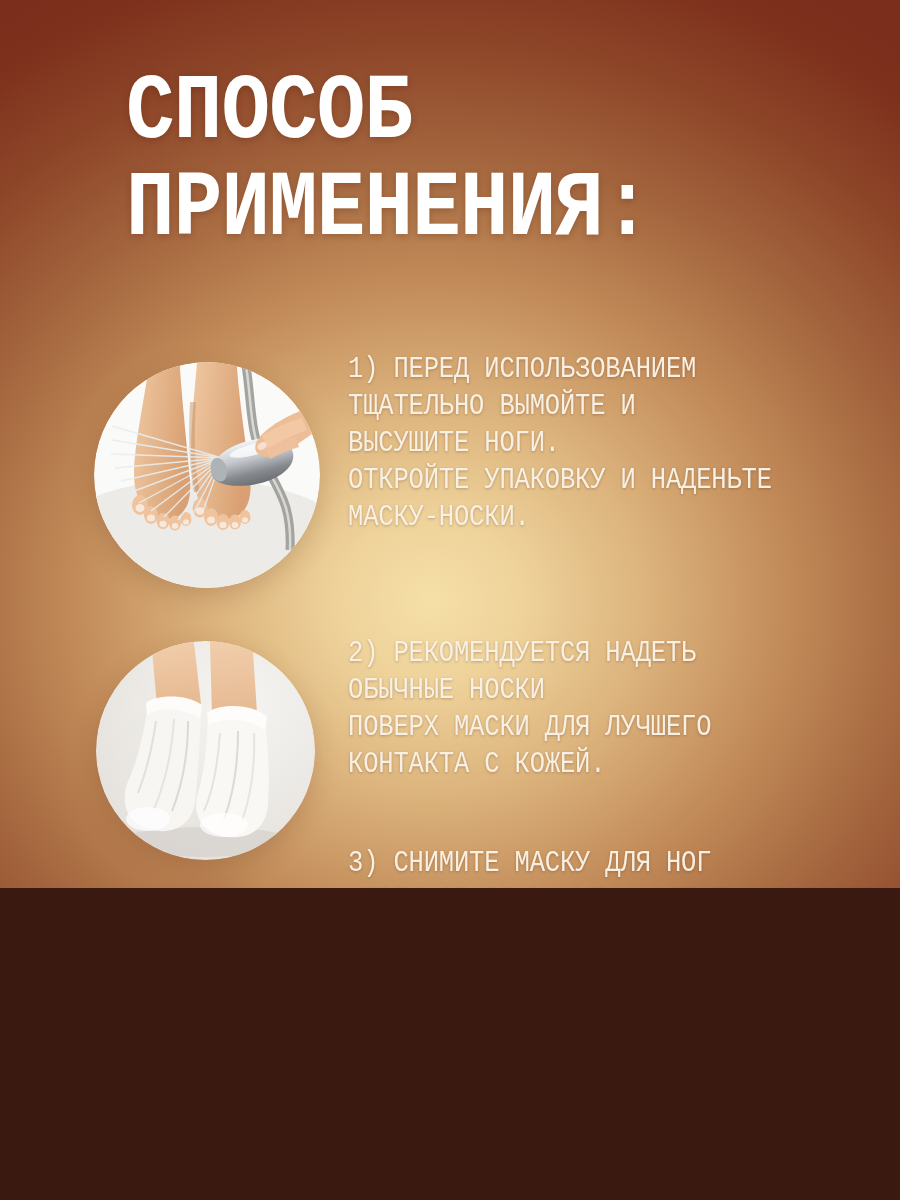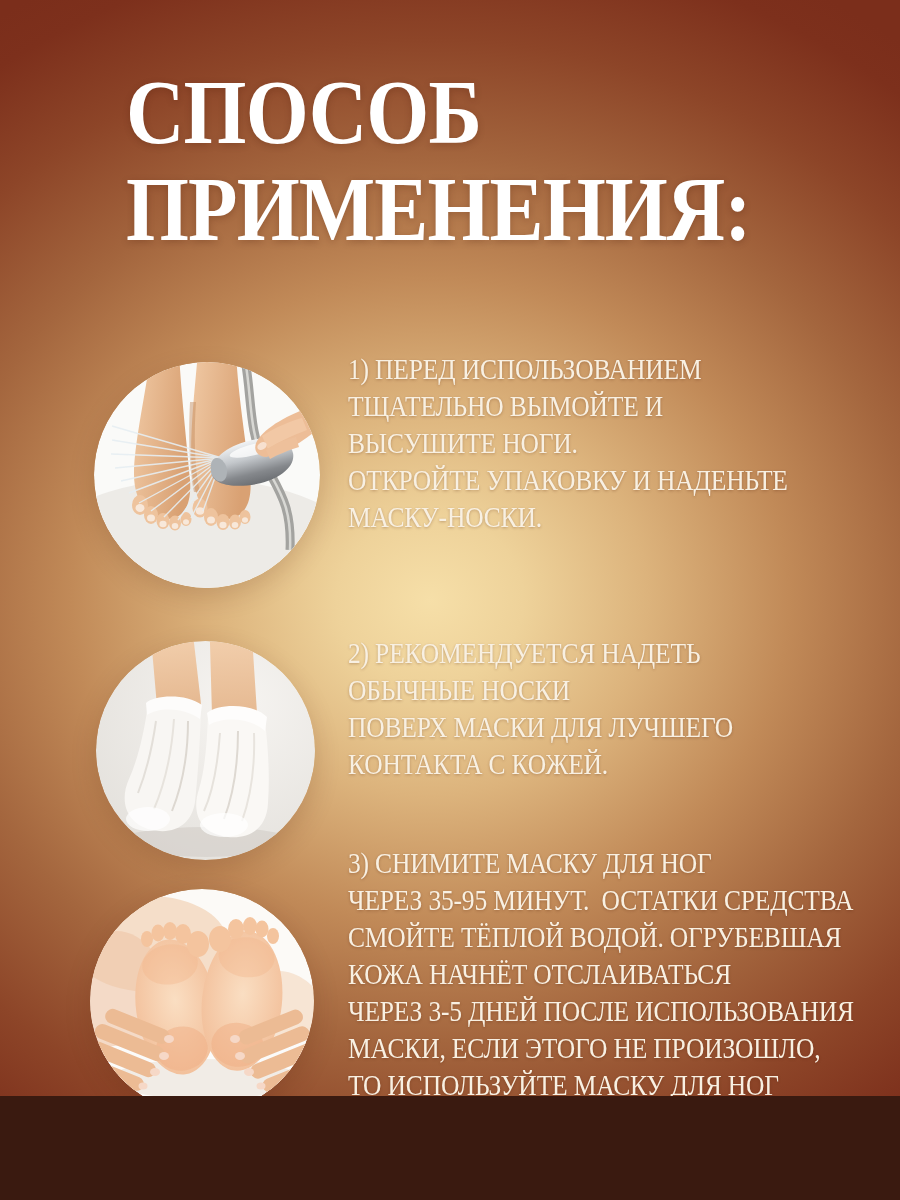--- a/index.html
+++ b/index.html
@@ -1,20 +1,20 @@
 <!DOCTYPE html>
 <html><head>
 <meta charset="utf-8">
 <style>
   html,body { margin:0; padding:0; background:#3a1a10; }
   .poster {
     position:relative;
-    width:900px; height:1096px;
+    width:900px; height:888px;
     overflow:hidden;
-    font-family:Liberation Serif, serif;
+    font-family:Liberation Mono, monospace;
     background:#7b2e1b;
     background-image:
       radial-gradient(ellipse 780px 700px at 430px 600px,
         #f6dfa8 0%,
         #eed29a 12%,
         #dcb37c 28%,
         #c18a58 46%,
         #a4663e 63%,
         #8d4528 80%,
         #7d301c 94%,

